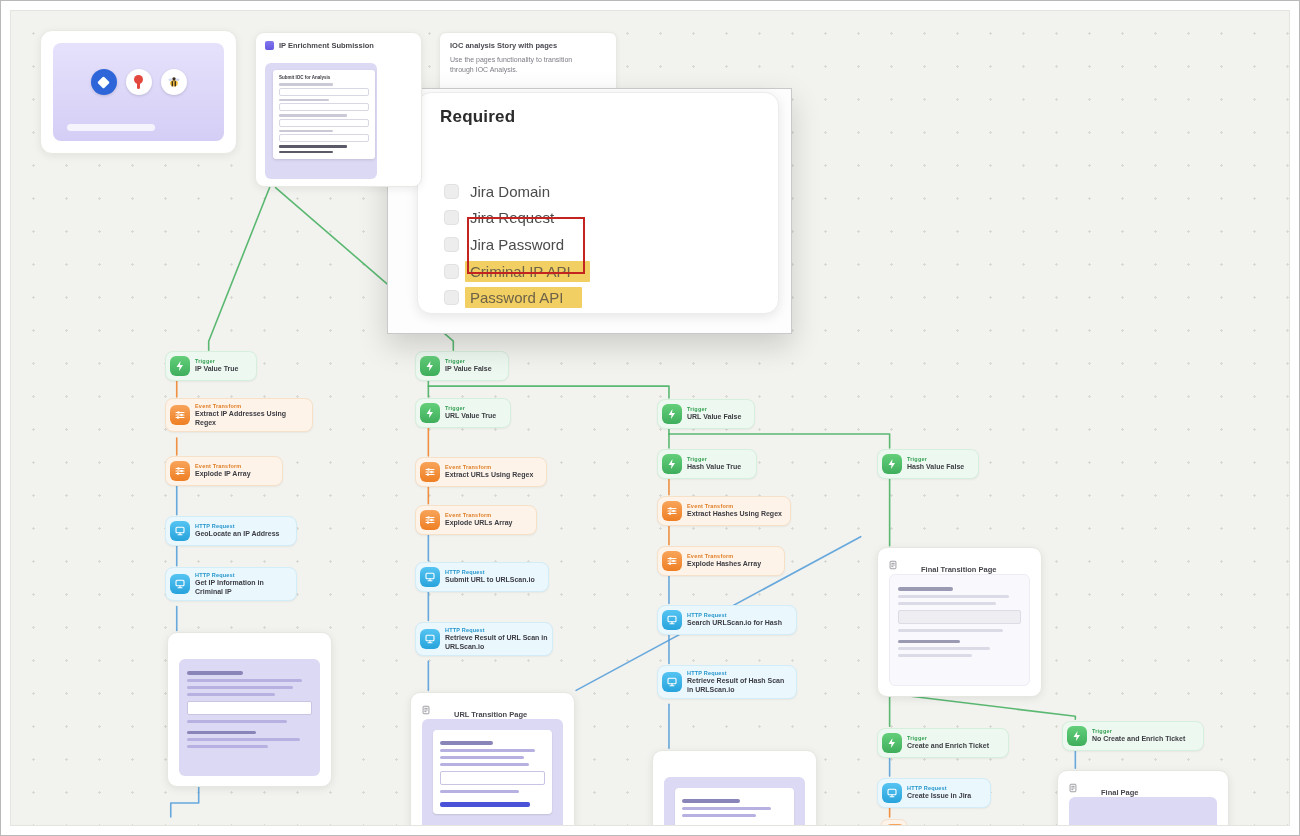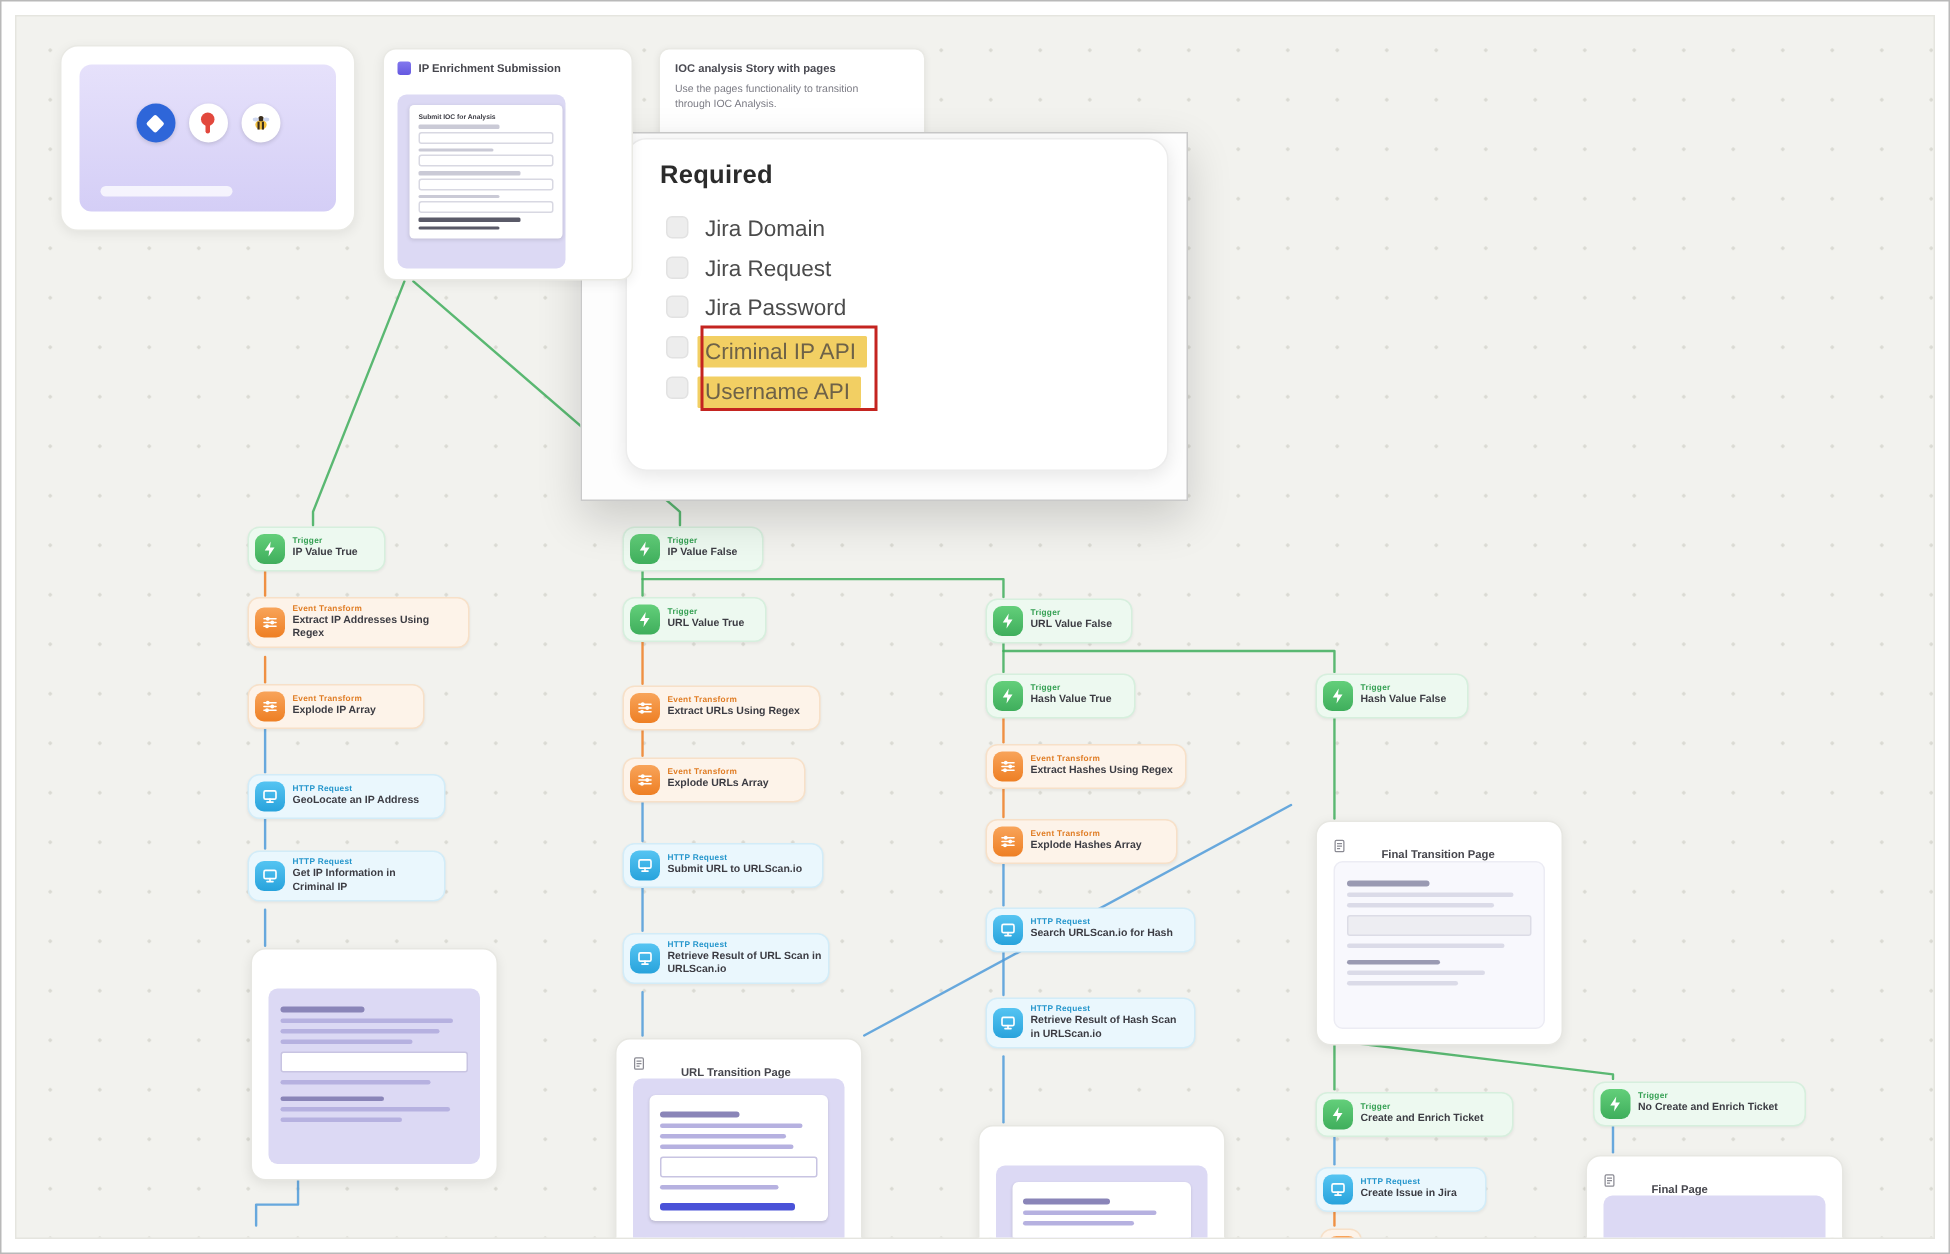--- a/index.html
+++ b/index.html
@@ -38,24 +38,24 @@
 
   
   .note{left:428px;top:21px;width:178px;height:64px;border-radius:7px;z-index:40;padding:8px 10px;box-shadow:0 1px 5px rgba(0,0,0,.06);}
   .note-title{font-size:7.5px;font-weight:700;color:#4a4a52;margin-bottom:5px;}
   .note-body{font-size:7px;color:#7c7c85;line-height:1.45;width:140px;}
 
   
   .req-outer{position:absolute;left:376px;top:77px;width:405px;height:246px;background:#fdfdfd;border:1px solid #c9c9c9;box-shadow:0 12px 28px rgba(0,0,0,.16);z-index:50;box-sizing:border-box;}
   .req-card{position:absolute;left:29px;top:3px;width:360px;height:220px;background:#fff;border:1px solid #ececec;border-radius:14px;box-shadow:0 3px 12px rgba(0,0,0,.09);}
   .req-title{position:absolute;left:22px;top:14px;font-size:17px;font-weight:600;color:#2b2b2b;letter-spacing:.2px;}
-  .req-row{position:absolute;left:26px;display:flex;align-items:flex-start;gap:11px;height:18px;}
+  .req-row{position:absolute;left:26px;display:flex;align-items:center;gap:11px;height:18px;margin-top:38px;}
   .req-check{width:15px;height:15px;border-radius:4px;background:#ededed;border:1px solid #e2e2e2;flex:none;box-sizing:border-box;}
   .req-label{font-size:15px;color:#4b4b4b;white-space:nowrap;}
-  .req-label.hl{background:var(--hl-fill,#f2cf63);color:#6e6248;padding:2px 7px 2px 5px;margin-left:-5px;border-radius:1px;}
+  .req-label.hl{background:var(--hl-fill,#f2cf63);color:#6e6248;padding:2px 19px 2px 5px;margin-left:-5px;border-radius:1px;}
   .req-redbox{position:absolute;left:49px;top:124px;width:118px;height:57px;border:2px solid var(--hl-border,#c42420);pointer-events:none;box-sizing:border-box;z-index:3;}
 
   
   .node{position:absolute;display:flex;gap:5px;padding:4px;border-radius:8px;align-items:center;box-sizing:border-box;box-shadow:0 1px 2px rgba(0,0,0,.05);z-index:10;}
   .node.trigger{background:#edf9f0;border:1px solid #d6efdd;}
   .node.event-transform{background:#fdf3e9;border:1px solid #f7e0c8;}
   .node.http-request{background:#eaf7fd;border:1px solid #d2ecf8;}
   .n-icon{width:20px;height:20px;border-radius:6px;display:flex;align-items:center;justify-content:center;flex:none;}
   .trigger .n-icon{background:linear-gradient(180deg,#63cf7a,var(--c-trigger,#3cab57));}
   .event-transform .n-icon{background:linear-gradient(180deg,#f8a45a,var(--c-transform,#ee7f24));}
@@ -191,21 +191,21 @@
             <div class="req-row" style="top: 104.4px;">
               <span class="req-check"></span>
               <span class="req-label">Jira Password</span>
             </div>
             <div class="req-row" style="top: 131.1px;">
               <span class="req-check"></span>
               <span class="req-label hl">Criminal IP API</span>
             </div>
             <div class="req-row" style="top: 157.8px;">
               <span class="req-check"></span>
-              <span class="req-label hl">Username API</span>
+              <span class="req-label hl">Password API</span>
             </div>
           </div>
         <div class="req-redbox"></div>
       </div>
     </div>
 
     <div id="node-layer">
         <div class="node trigger" style="left: 154px; top: 340px; width: 92px;">
           <div class="n-icon">
             <svg width="12" height="12" viewBox="0 0 24 24">

